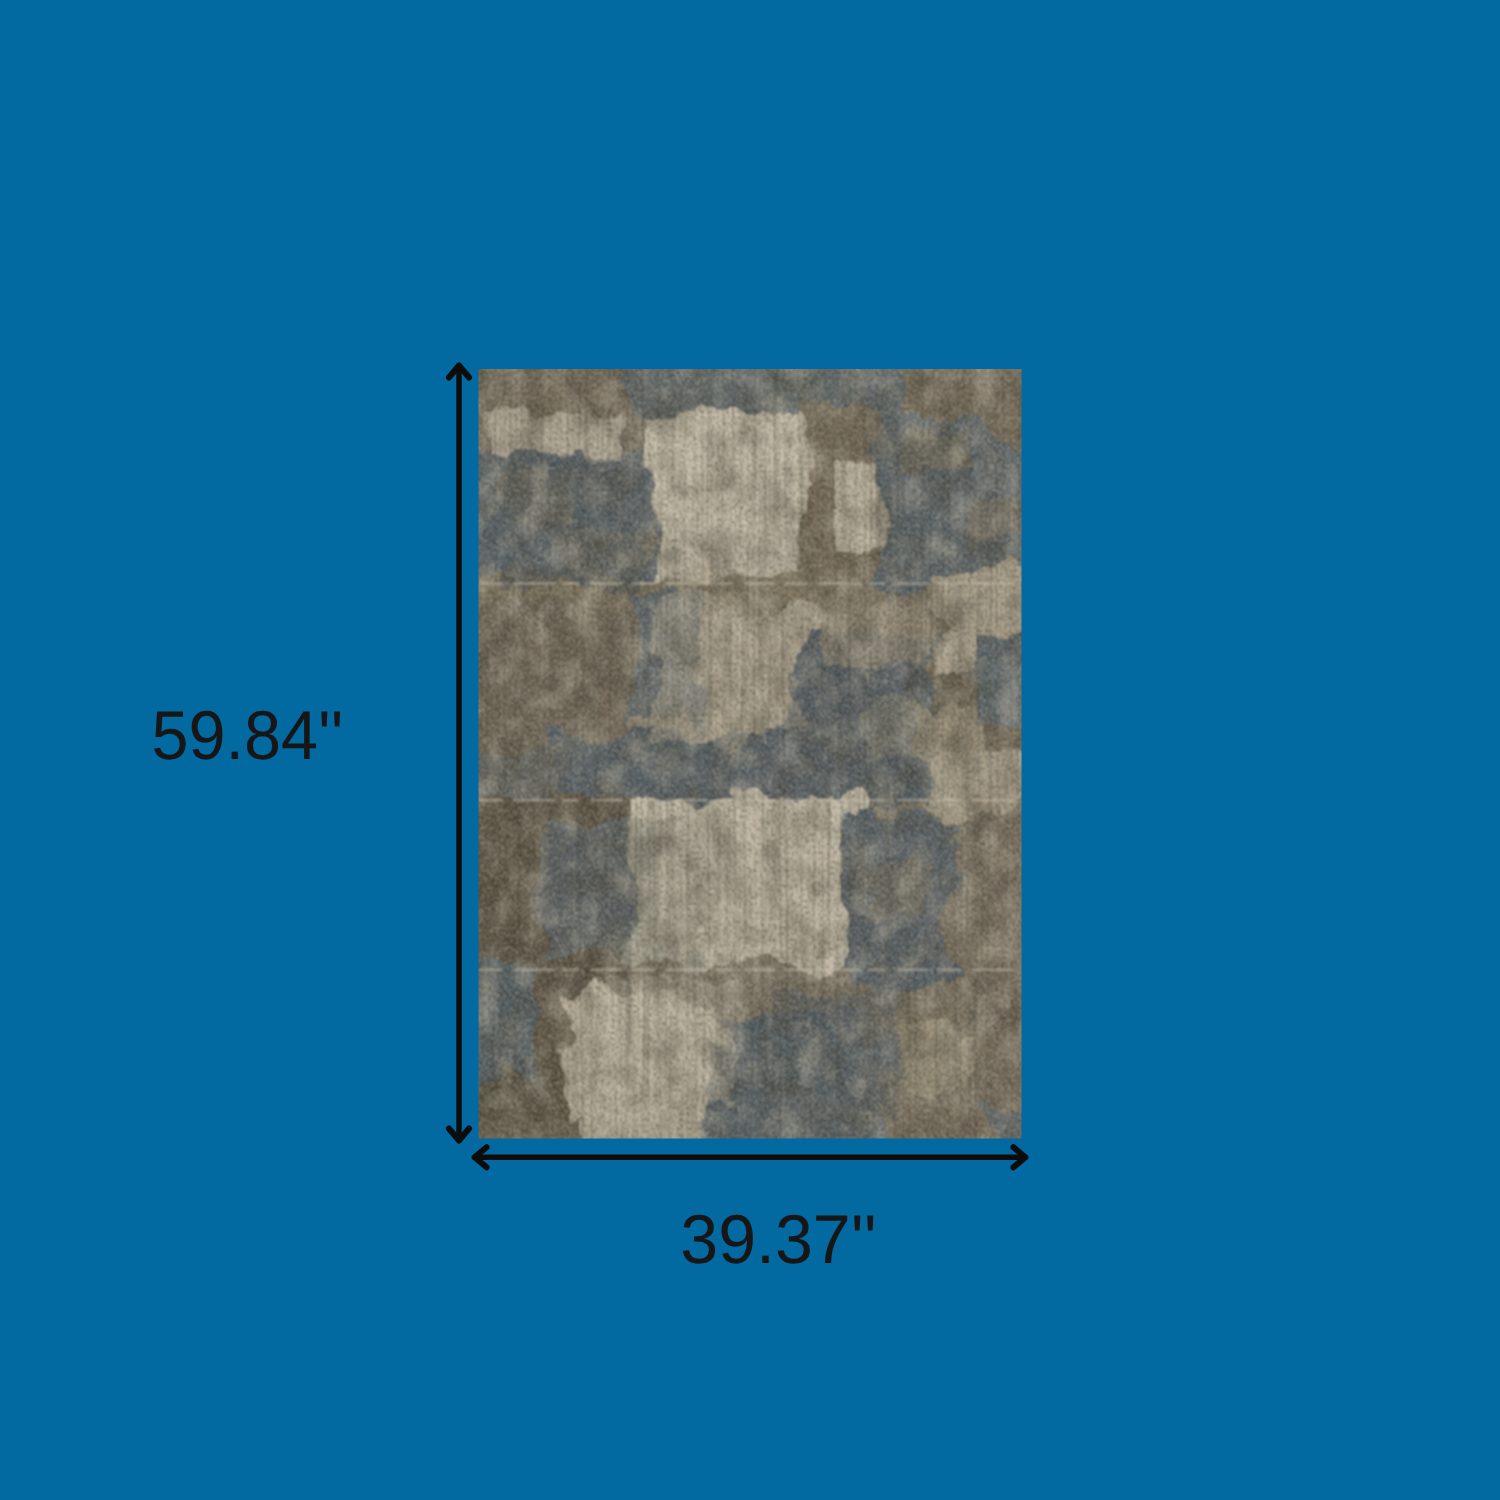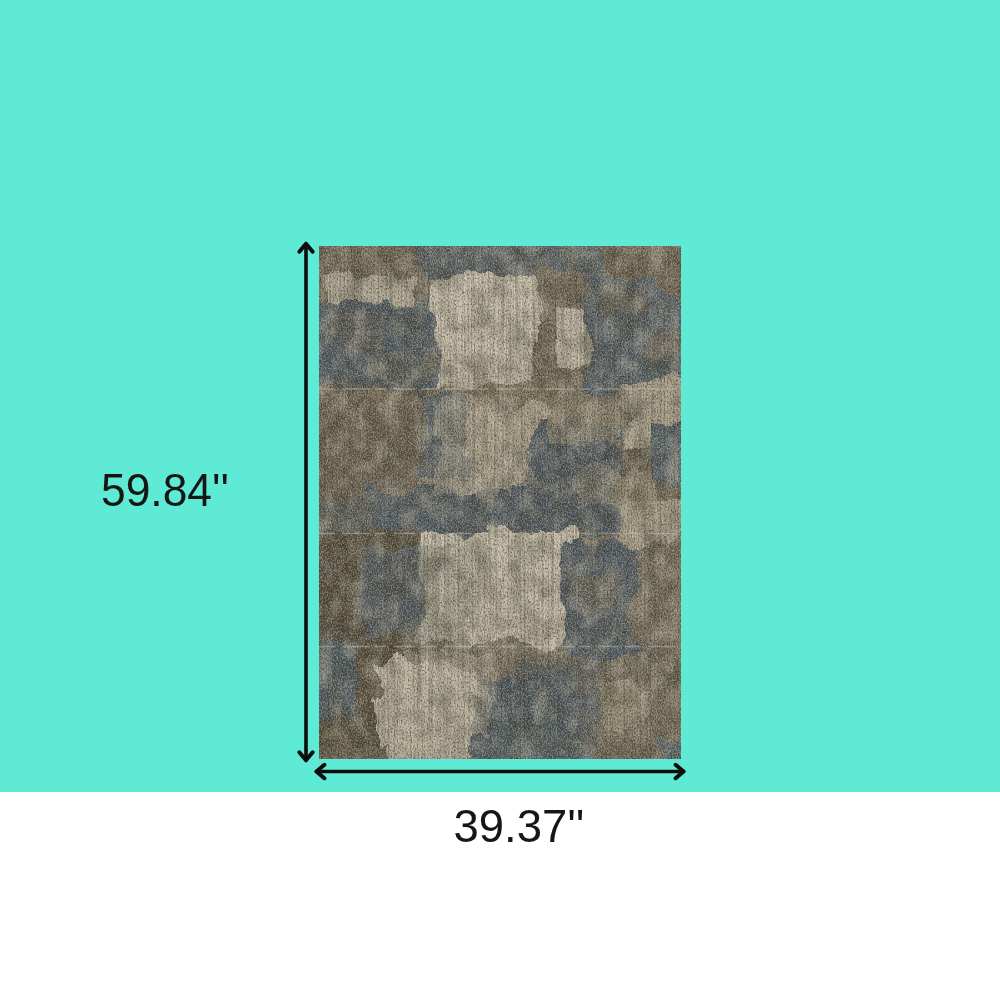--- a/index.html
+++ b/index.html
@@ -1,17 +1,17 @@
 <!DOCTYPE html>
 <html><head>
 <meta charset="utf-8">
 <style>
   html,body{margin:0;padding:0;background:#ffffff;width:1000px;height:1000px;overflow:hidden;}
   body{font-family:"Liberation Sans", sans-serif;}
-  .stage{position:relative;width:1000px;height:792px;background:#5eead4;}
+  .stage{position:relative;width:1000px;height:1000px;background:#0369a1;}
 </style>
 </head>
 <body>
 <div class="stage">
 
 <svg width="1000" height="1000" viewBox="0 0 1000 1000">
   <defs>
     <filter id="rough" x="-15%" y="-15%" width="130%" height="130%">
       <feTurbulence type="fractalNoise" baseFrequency="0.03 0.024" numOctaves="4" seed="11" result="t"></feTurbulence>
       <feDisplacementMap in="SourceGraphic" in2="t" scale="30" xChannelSelector="R" yChannelSelector="G"></feDisplacementMap>

